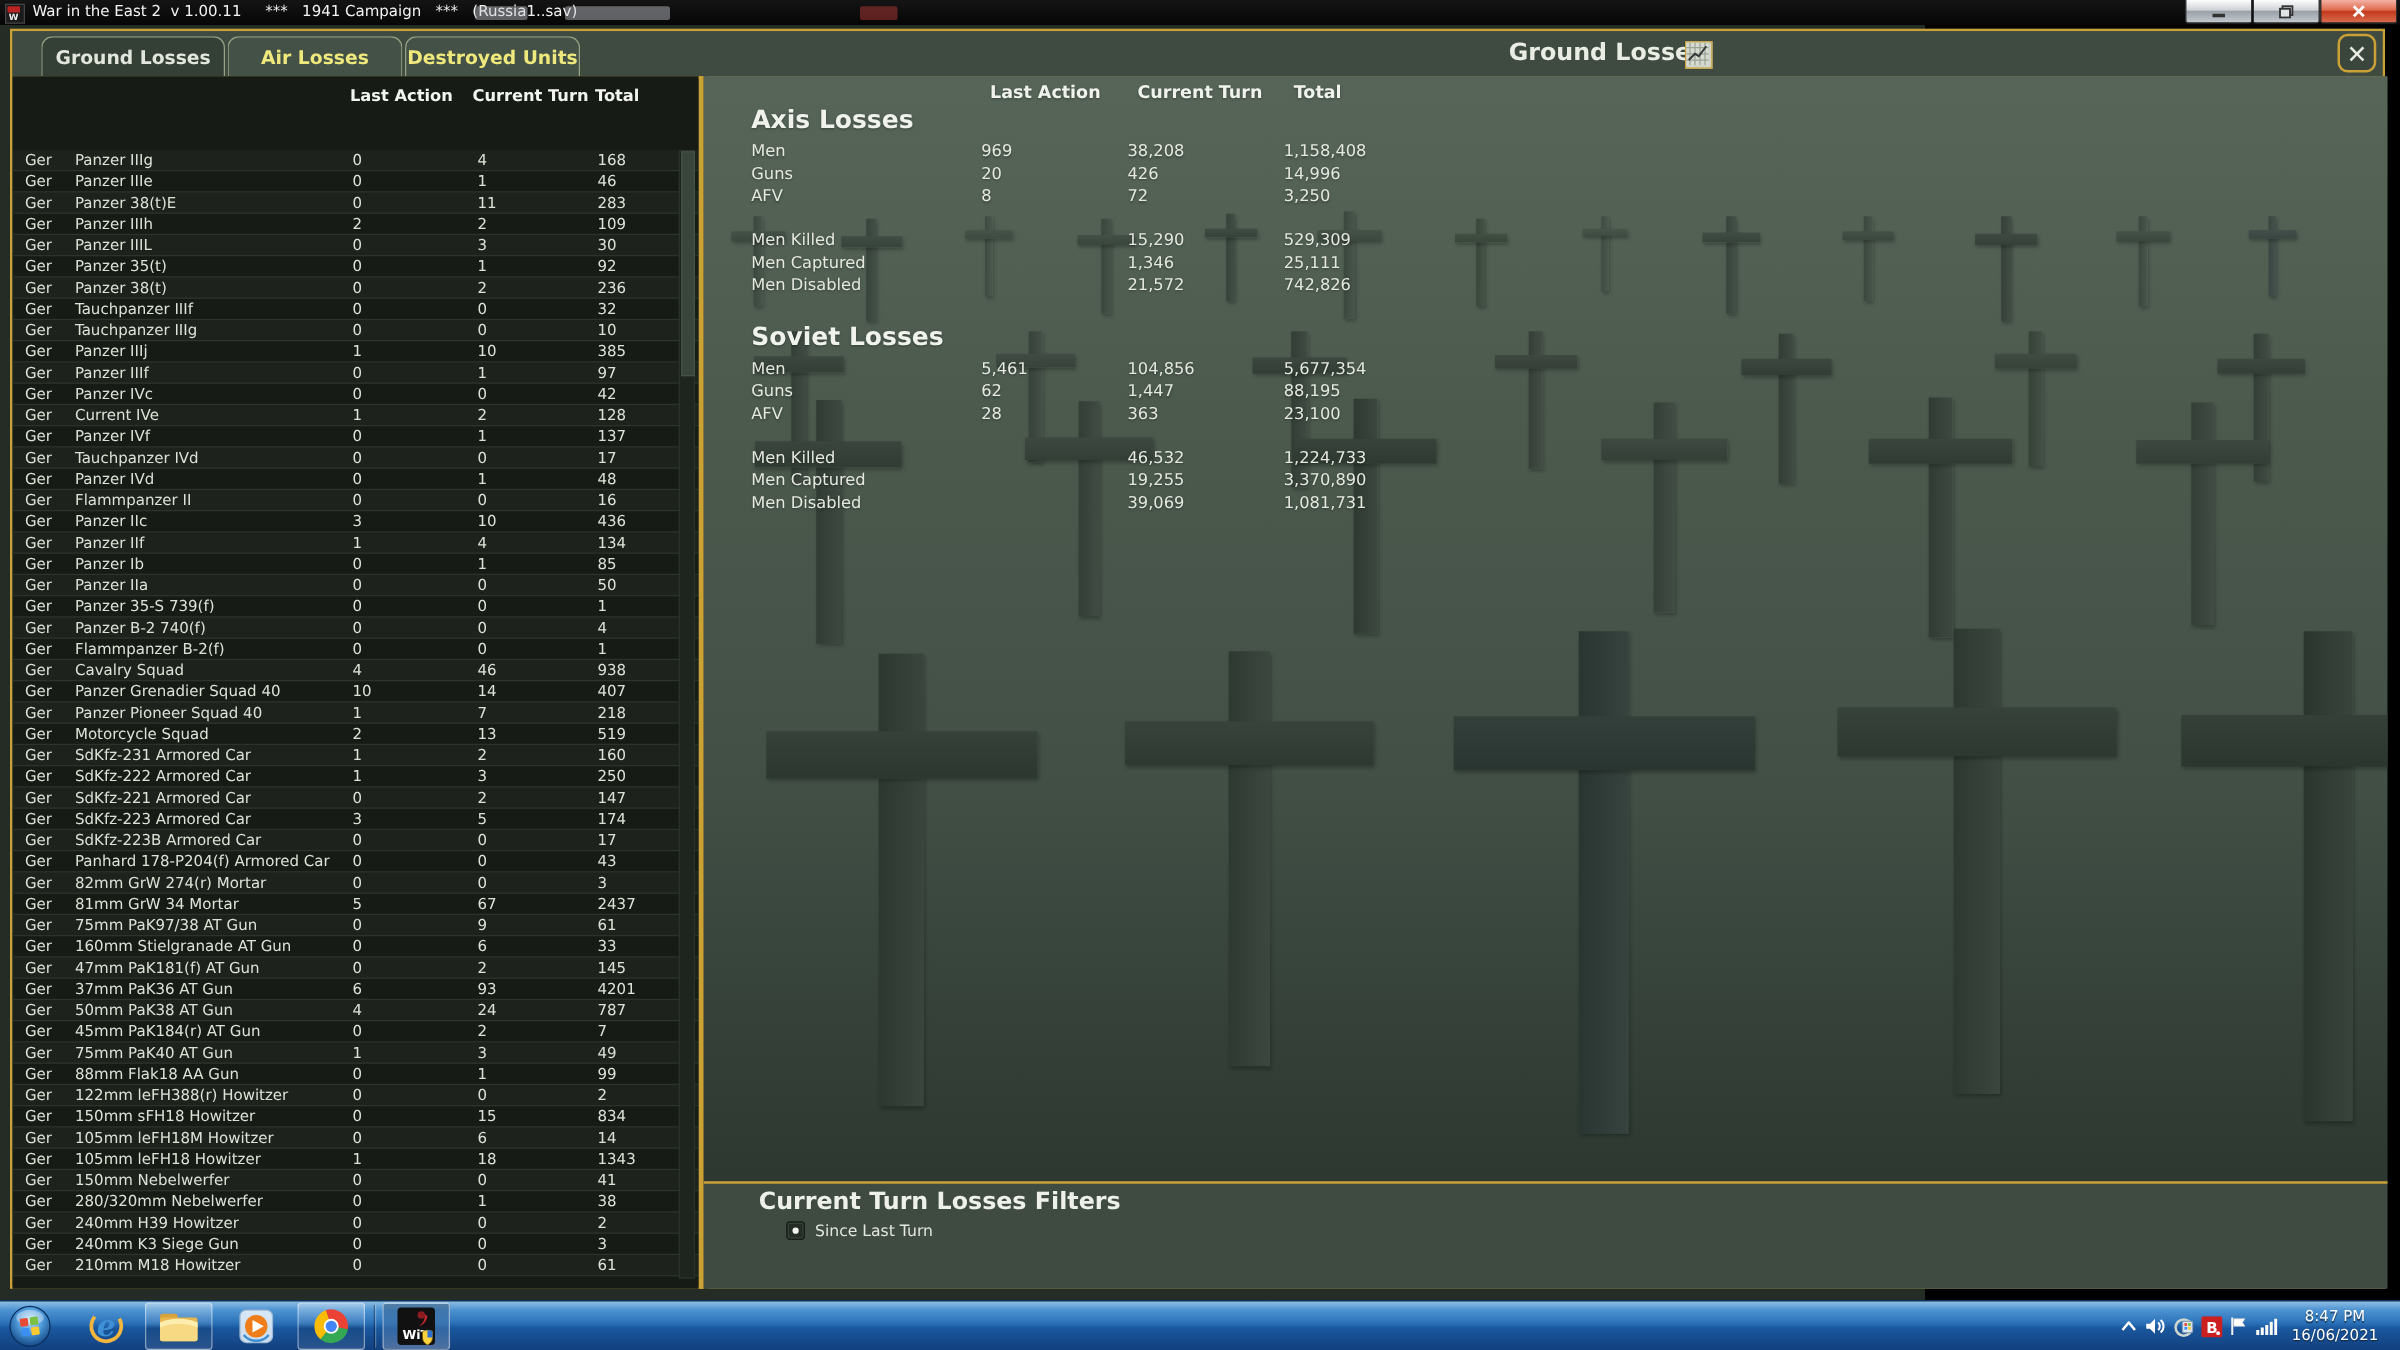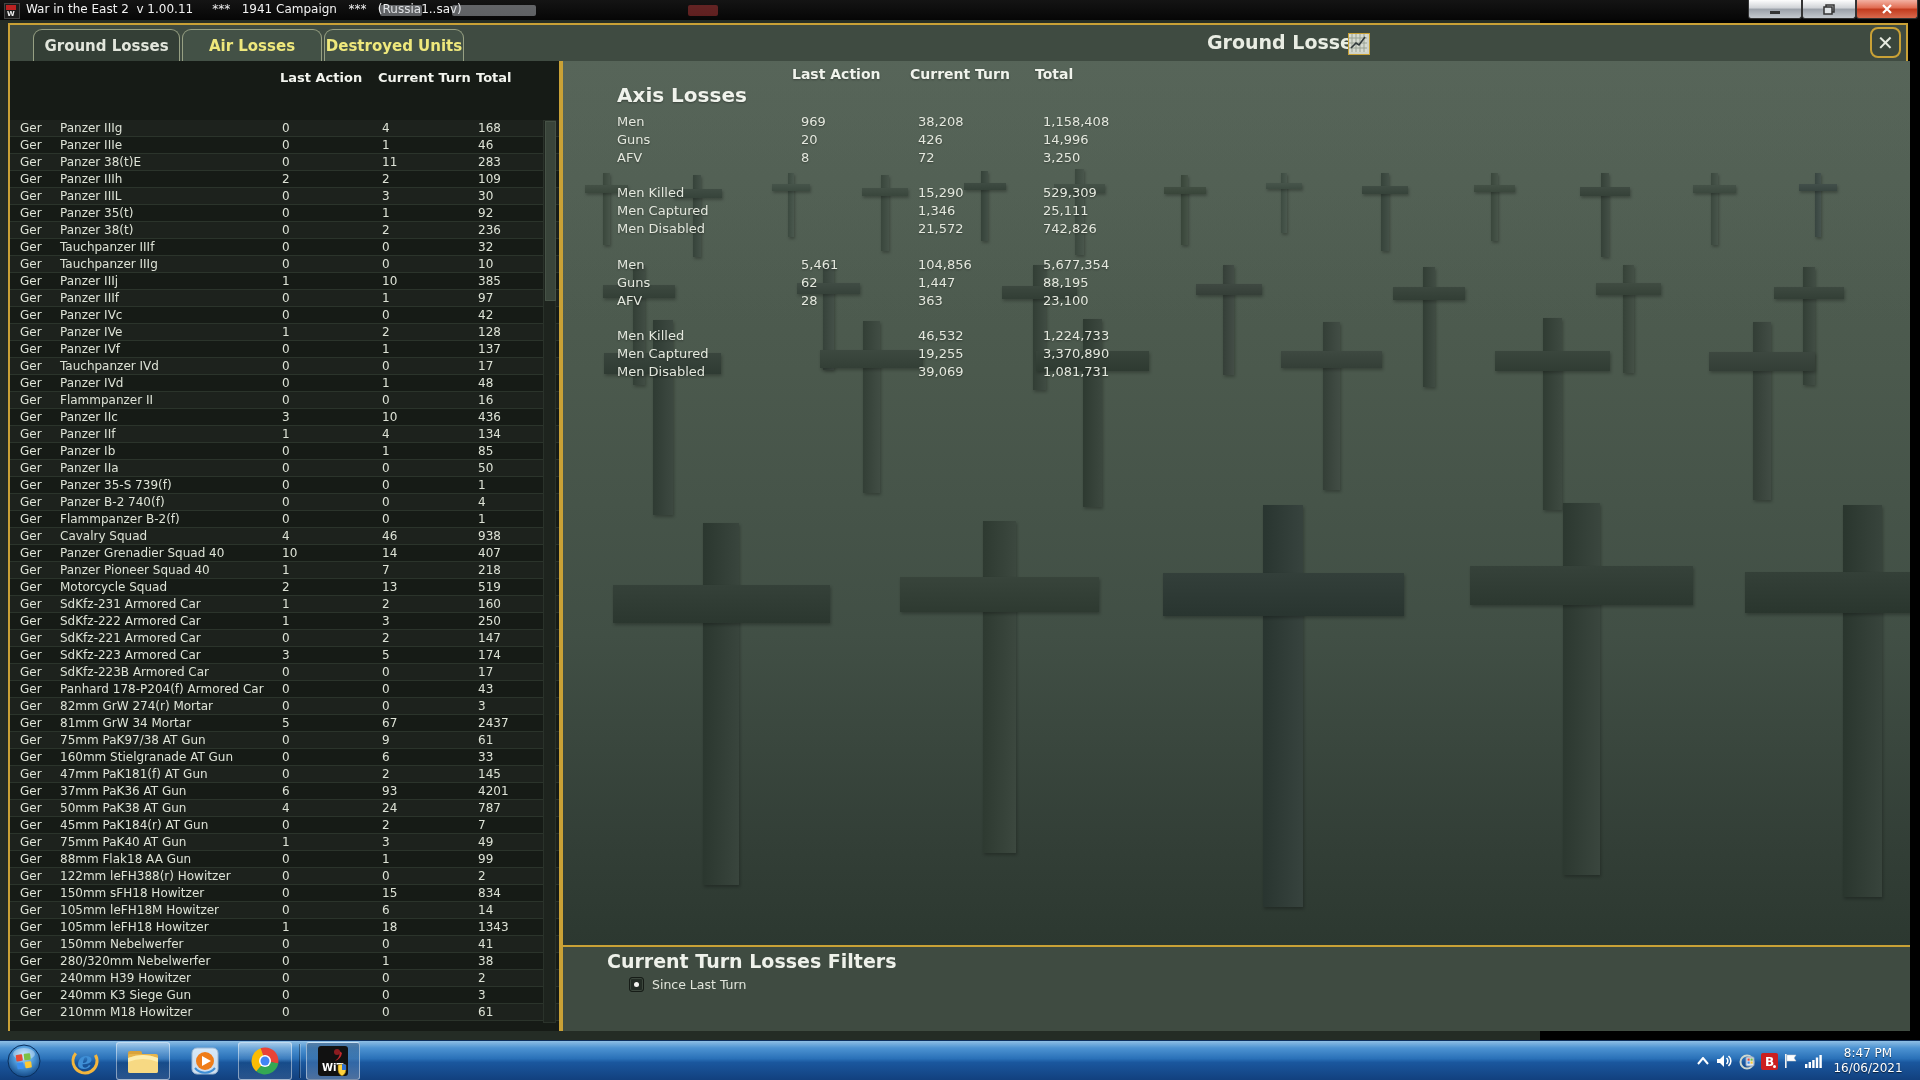--- a/index.html
+++ b/index.html
@@ -62,21 +62,21 @@
   .photo{position:absolute;left:0;top:0;width:1347px;height:884px;overflow:hidden;
     background:linear-gradient(180deg,#536155 0%,#4b594d 35%,#414f45 65%,#333f37 88%,#2c3830 100%);}
   .photo .haze{position:absolute;left:0;top:0;right:0;height:260px;background:linear-gradient(180deg,rgba(90,104,92,.55),rgba(90,104,92,0));}
   .cross{position:absolute;}
   .cross i{position:absolute;left:0;top:0;width:100%;height:100%;display:block;}
 
   
   .sum-head{position:absolute;top:5px;left:0;right:0;font-size:14px;font-weight:bold;color:#f0f3ec;text-shadow:0 1px 2px rgba(0,0,0,.35);}
   .sum-head span{position:absolute;}
   .sh-la{left:229px;} .sh-ct{left:347px;} .sh-tot{left:472px;}
-  .sum-section{position:absolute;left:54px;width:700px;text-shadow:0 1px 2px rgba(0,0,0,.35);}
+  .sum-section{position:absolute;left:38px;width:700px;text-shadow:0 1px 2px rgba(0,0,0,.35);}
   .sec-0{top:22px;} .sec-1{top:196px;}
   .sum-title{font-size:20px;font-weight:bold;color:#f0f3ec;margin:0 0 7px 0;}
   .sum-row{position:relative;height:18px;font-size:13px;color:#e4e8de;}
   .sum-row.gap{margin-top:17px;}
   .sum-row span{position:absolute;white-space:nowrap;}
   .s-lbl{left:0;} .s-la{left:184px;} .s-ct{left:301px;} .s-tot{left:426px;}
 
   
   .filters{position:absolute;left:0;top:884px;width:1347px;height:86px;background:#3f4b41;border-top:2px solid #c9a136;box-sizing:border-box;}
   .f-title{position:absolute;left:44px;top:3px;font-size:19px;font-weight:bold;color:#eef1ea;}
@@ -252,21 +252,21 @@
               </div>
               <div class="u-row">
                 <span class="c-flag">Ger</span>
                 <span class="c-name">Panzer IVc</span>
                 <span class="c-la">0</span>
                 <span class="c-ct">0</span>
                 <span class="c-tot">42</span>
               </div>
               <div class="u-row">
                 <span class="c-flag">Ger</span>
-                <span class="c-name">Panzer IVe</span>
+                <span class="c-name">Current IVe</span>
                 <span class="c-la">1</span>
                 <span class="c-ct">2</span>
                 <span class="c-tot">128</span>
               </div>
               <div class="u-row">
                 <span class="c-flag">Ger</span>
                 <span class="c-name">Panzer IVf</span>
                 <span class="c-la">0</span>
                 <span class="c-ct">1</span>
                 <span class="c-tot">137</span>
@@ -719,20 +719,21 @@
                     <span class="s-tot">25,111</span>
                   </div>
                   <div class="sum-row">
                     <span class="s-lbl">Men Disabled</span>
                     <span class="s-la"></span>
                     <span class="s-ct">21,572</span>
                     <span class="s-tot">742,826</span>
                   </div>
                 </div>
                 <div class="sum-section sec-1">
+                  <div class="sum-title">Soviet Losses</div>
                   <div class="sum-row">
                     <span class="s-lbl">Men</span>
                     <span class="s-la">5,461</span>
                     <span class="s-ct">104,856</span>
                     <span class="s-tot">5,677,354</span>
                   </div>
                   <div class="sum-row">
                     <span class="s-lbl">Guns</span>
                     <span class="s-la">62</span>
                     <span class="s-ct">1,447</span>

